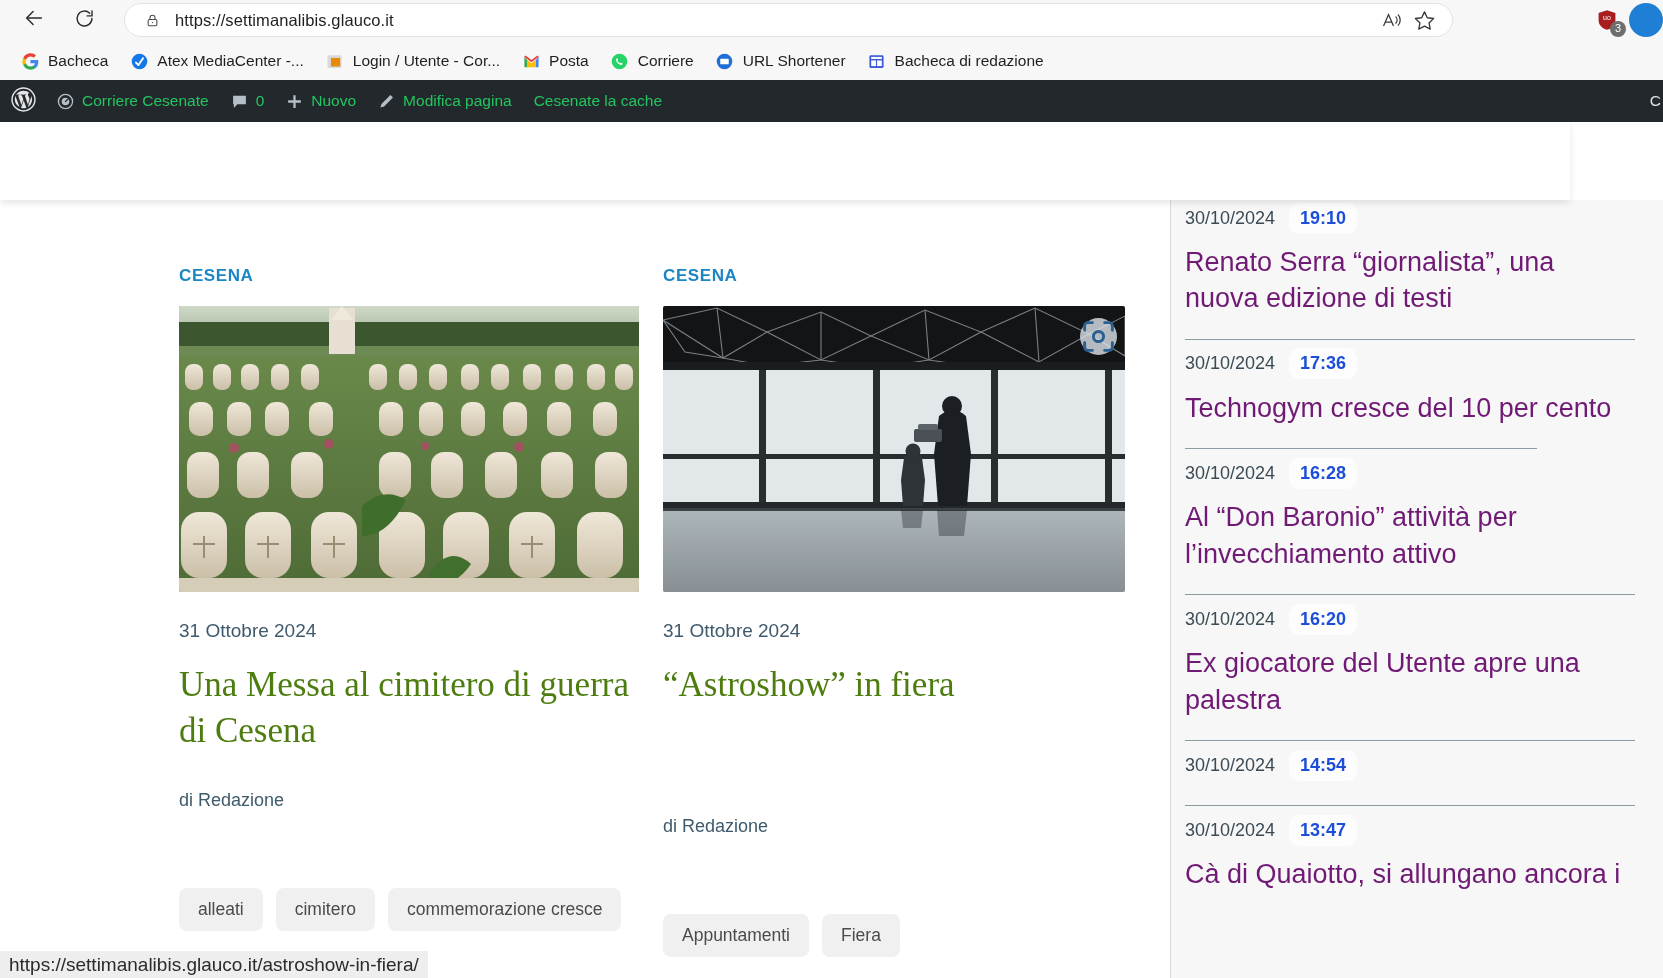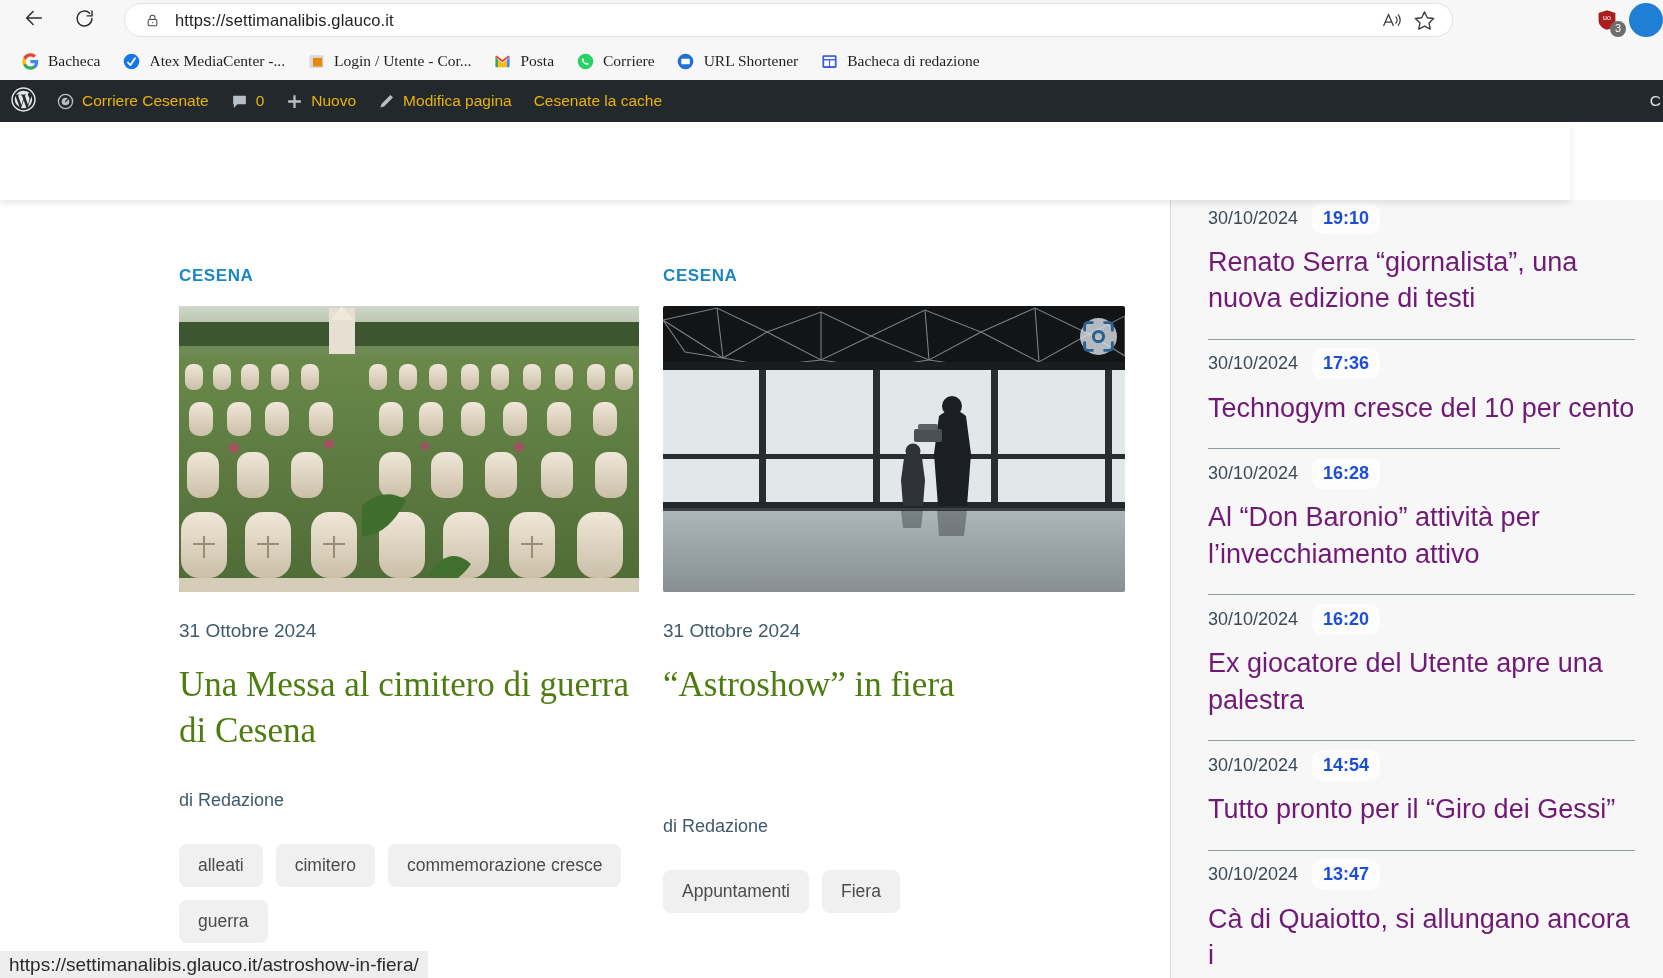--- a/index.html
+++ b/index.html
@@ -73,35 +73,35 @@
     display: flex; align-items: center;
     padding-left: 12px;
   }
   .bm {
     display: flex; align-items: center;
     height: 28px; padding: 0 9px;
     border-radius: 5px; cursor: pointer;
     margin-right: 4px;
   }
   .bm-ico { width: 18px; height: 18px; margin-right: 9px; flex: none; display:flex; align-items:center; justify-content:center; }
-  .bm-label { font-size: 15.5px; color: #1f1f1f; white-space: nowrap; font-family: Liberation Serif, serif; }
+  .bm-label { font-size: 15.5px; color: #1f1f1f; white-space: nowrap; }
 
   
   .wp-adminbar {
     position: absolute; top: 80px; left: 0;
     width: 1663px; height: 42px;
     background: #23282d;
     display: flex; align-items: center;
     color: #e3e5e6;
   }
   .wp-item {
     display: flex; align-items: center;
     height: 42px; padding: 0 11px;
     font-size: 15.5px; cursor: pointer;
-    color: #eab308; white-space: nowrap;
+    color: #22c55e; white-space: nowrap;
   }
   .wp-item .wpi { margin-right: 8px; display: flex; align-items: center; color: #b7bfc6; }
   .wp-logo { width: 46px; display: flex; align-items: center; justify-content: center; height: 42px; cursor: pointer; }
   .wp-right { position: absolute; right: 0; top: 0; height: 42px; display: flex; align-items: center; padding-right: 2px; }
   .wp-right .wp-item { color: #dfe3e6; padding-right: 0; }
 
   
   .site-nav {
     position: absolute; top: 122px; left: 0;
     width: 1570px; height: 78px;
@@ -175,32 +175,33 @@
   .card-author { font-size: 18px; color: #3f5a6c; }
   .card-1 .card-author { margin-top: 36px; }
   .card-2 .card-author { margin-top: 108px; }
   .tags { margin-top: 33px; display: flex; flex-wrap: wrap; gap: 13px; width: 470px; }
   .tag {
     background: #f0f0f0; border-radius: 8px;
     padding: 11px 19px;
     font-size: 17.5px; color: #4b4b4b;
     cursor: pointer;
     white-space: nowrap;
+    margin-top: 44px;
   }
 
   
   .sidebar {
     position: absolute; left: 1170px; top: 0;
     width: 493px; height: 778px;
     background: #f7f7f7;
     border-left: 1px solid #d8d8d8;
     padding: 0 28px 0 14px;
     overflow: hidden;
   }
-  .news-item { padding-top: 6px; margin-left: 23px; }
+  .news-item { padding-top: 6px; }
   .news-meta { display: flex; align-items: center; height: 36px; }
   .news-date { font-size: 18px; color: #3b4b55; }
   .news-time {
     margin-left: 14px;
     background: #fdfdfd;
     border-radius: 10px;
     padding: 5px 11px;
     font-size: 18px; font-weight: bold;
     color: #1d4ed8;
   }
@@ -668,21 +669,20 @@
       </div>
       <div class="news-title">Ex giocatore del Utente apre una palestra</div>
       <hr class="news-sep">
     </div>
 
     <div class="news-item">
       <div class="news-meta">
         <span class="news-date">30/10/2024</span>
         <span class="news-time">14:54</span>
       </div>
-      <div class="news-title">Tutto pronto per il “Giro dei Gessi”</div>
       <hr class="news-sep">
     </div>
 
     <div class="news-item">
       <div class="news-meta">
         <span class="news-date">30/10/2024</span>
         <span class="news-time">13:47</span>
       </div>
       <div class="news-title">Cà di Quaiotto, si allungano ancora i</div>
     </div>

